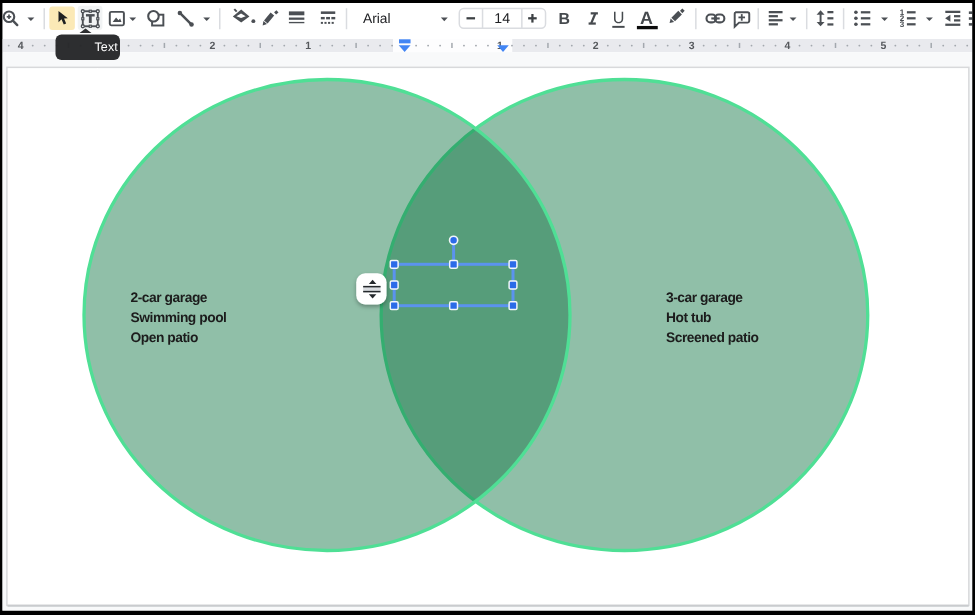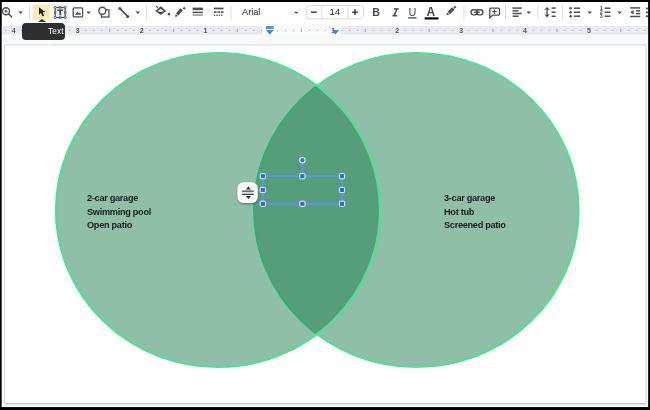--- a/index.html
+++ b/index.html
@@ -1,19 +1,19 @@
 <!DOCTYPE html>
 <html><head>
 <meta charset="utf-8">
 <style>
 html,body{margin:0;padding:0;width:650px;height:410px;overflow:hidden;background:#000;}
 *{box-sizing:border-box;}
 #stage{position:absolute;left:0;top:0;width:650px;height:410px;font-family:"Liberation Sans",sans-serif;}
 svg{position:absolute;left:0;top:0;}
-#tooltip{position:absolute;left:22px;top:22.6px;width:42.6px;height:17.8px;background:rgba(36,37,40,0.96);border-radius:4px;color:#fff;font-size:8.3px;font-weight:500;line-height:17.2px;text-align:center;z-index:10;letter-spacing:0.1px;padding-left:25px;}
+#tooltip{position:absolute;left:37px;top:22.6px;width:42.6px;height:17.8px;background:rgba(36,37,40,0.96);border-radius:4px;color:#fff;font-size:8.3px;font-weight:500;line-height:17.2px;text-align:center;z-index:10;letter-spacing:0.1px;padding-left:25px;}
 #tooltip:before{content:"";position:absolute;left:16.2px;top:-3.4px;border-left:4.2px solid transparent;border-right:4.2px solid transparent;border-bottom:3.5px solid rgba(36,37,40,0.96);}
 </style>
 </head>
 <body>
 <div id="stage">
 <svg width="650" height="410" viewBox="0 0 650 410">
   <defs>
     <filter id="btnshadow" x="-40%" y="-40%" width="180%" height="180%">
       <feDropShadow dx="0" dy="1.4" stdDeviation="1.3" flood-color="#000" flood-opacity="0.32"></feDropShadow>
     </filter>

